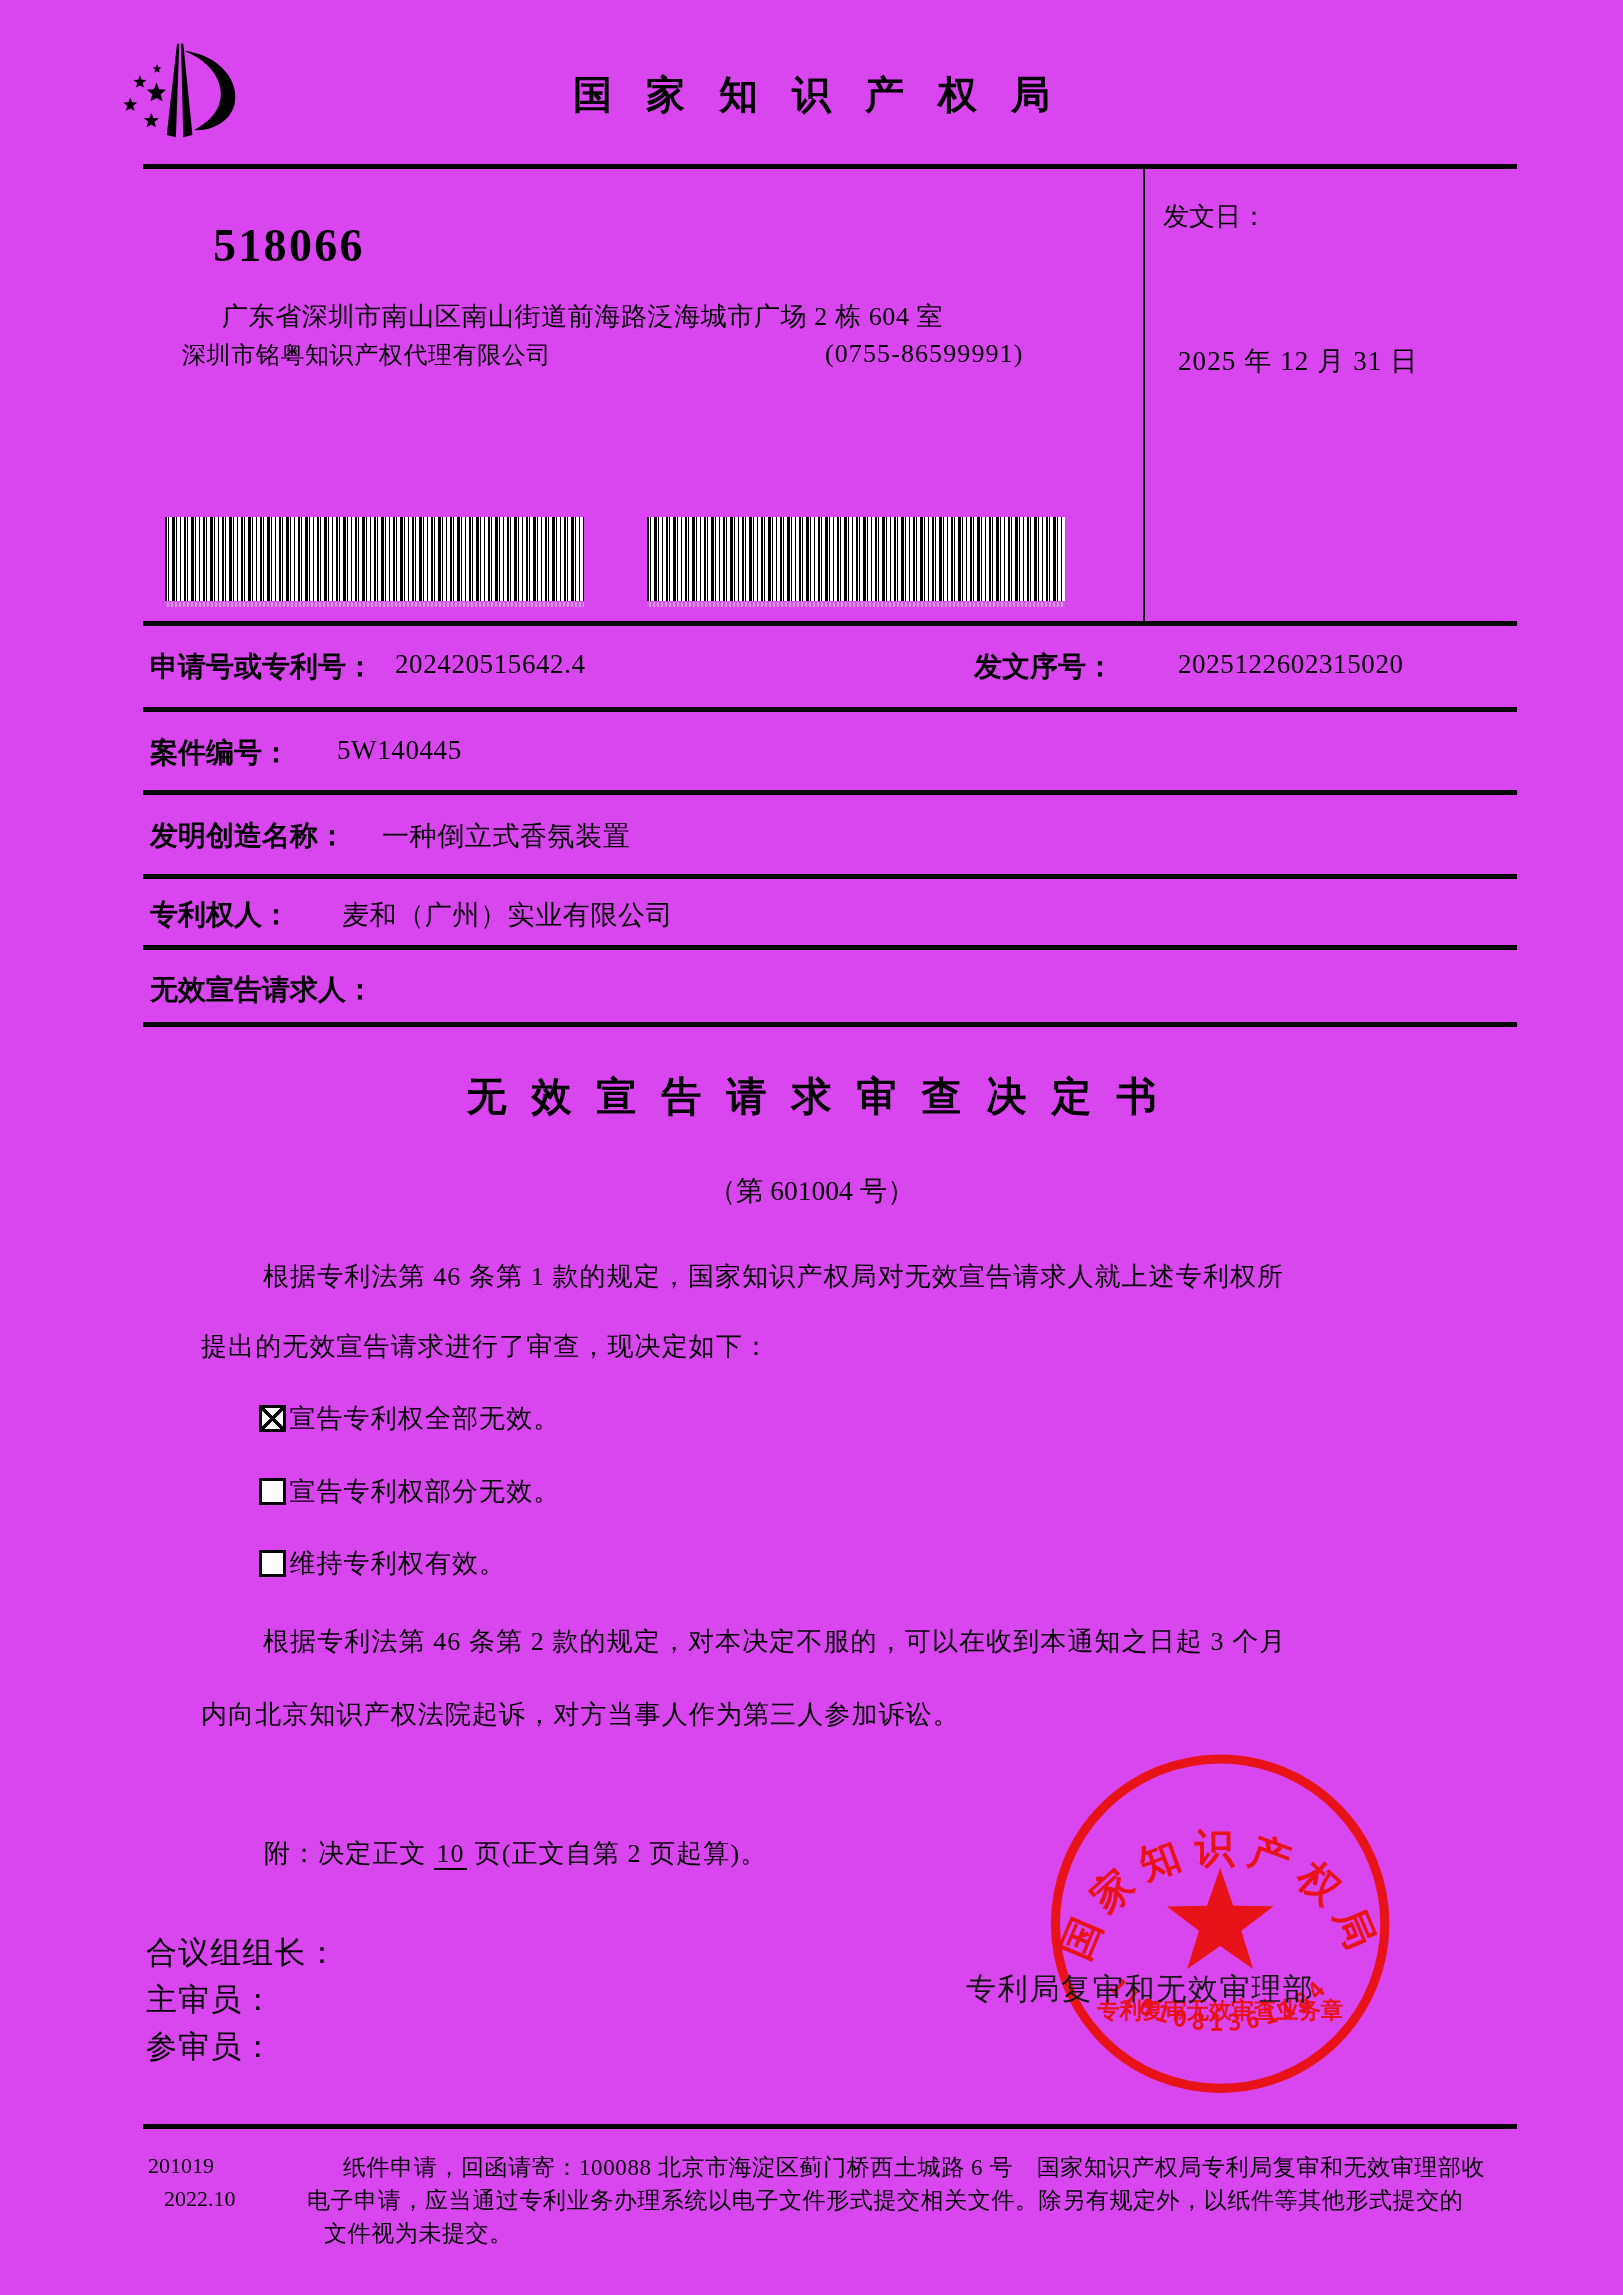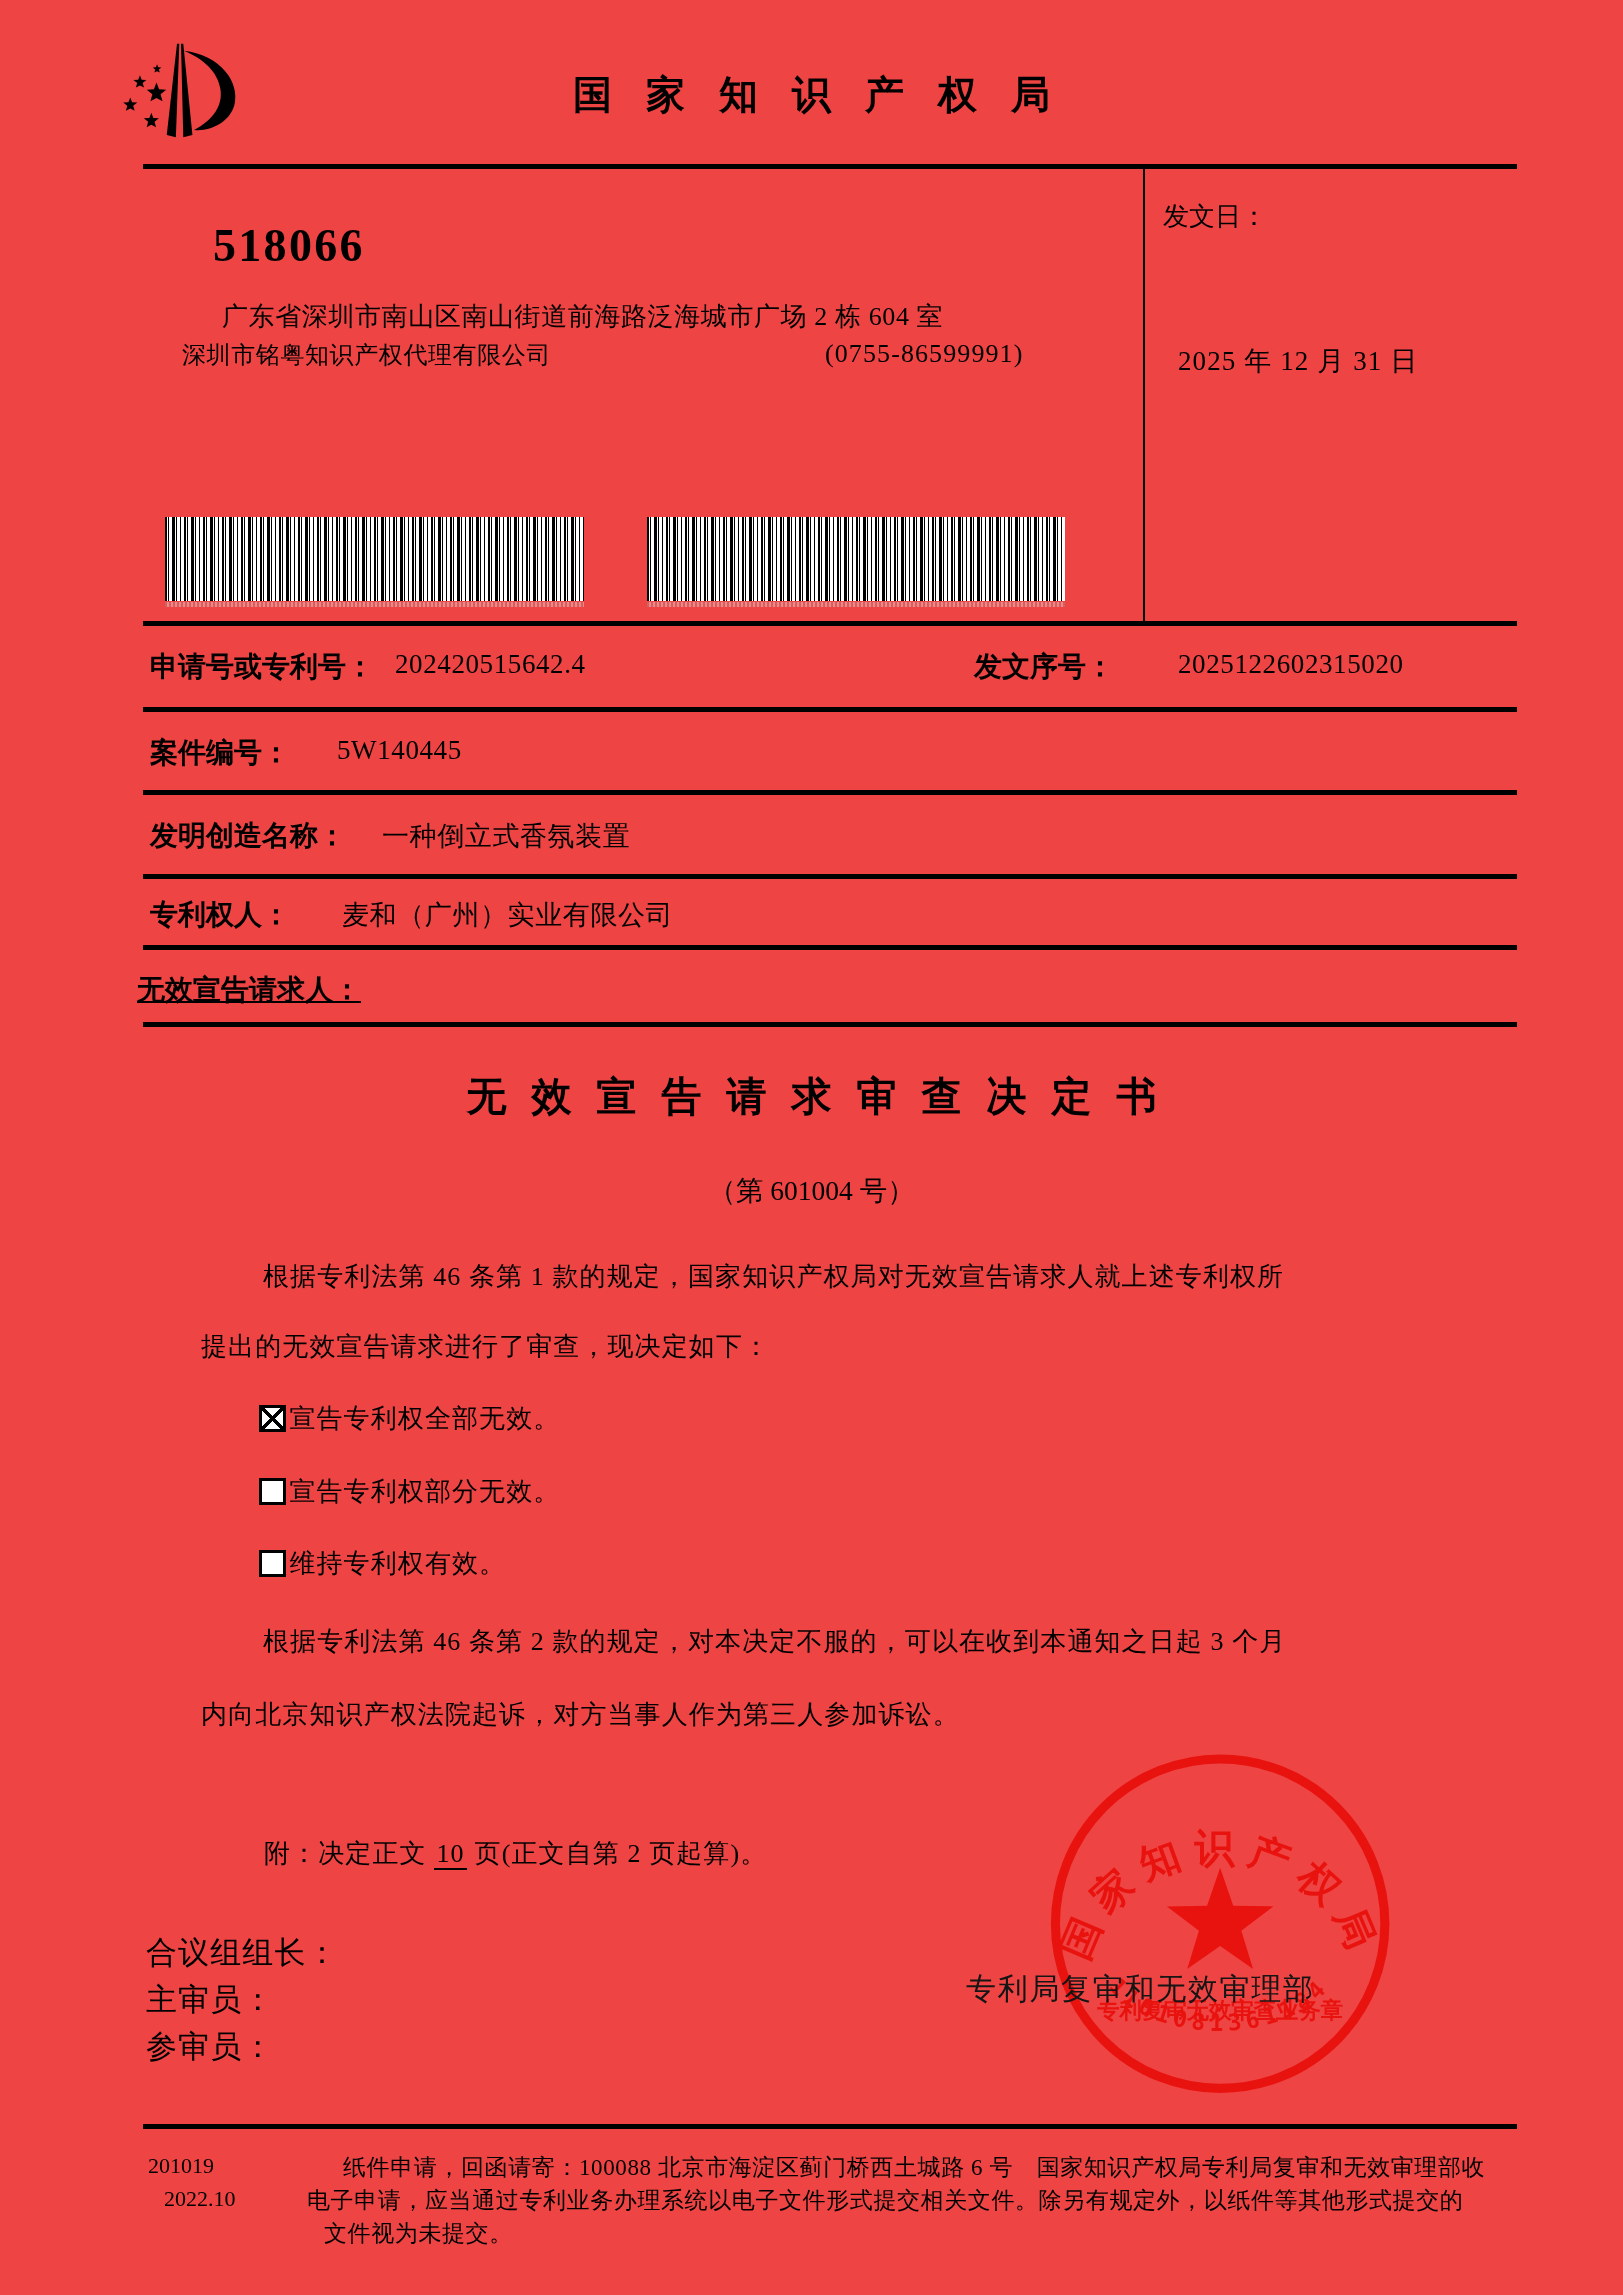--- a/index.html
+++ b/index.html
@@ -1,16 +1,16 @@
 <!DOCTYPE html>
 <html style="font-size:9.2px"><head>
 <meta charset="utf-8">
 <style>
   html,body{margin:0;padding:0;background:#888;}
-  #page{position:relative;width:1623px;height:2295px;background:#ef4444;overflow:hidden;
+  #page{position:relative;width:1623px;height:2295px;background:#d946ef;overflow:hidden;
         font-family:"Liberation Serif","DejaVu Serif",serif;color:#000;}
   .abs{position:absolute;}
   .label-b{font-family:"Liberation Sans","DejaVu Sans",sans-serif;font-weight:700;}
   .rule{position:absolute;background:#000;height:5.2px;}
   .vrule{position:absolute;background:#000;width:2.3px;}
   #agency-title{position:absolute;top:68px;left:0;width:1623px;text-align:center;
     font-size:39px;font-weight:700;letter-spacing:34px;text-indent:34px;}
   #doc-title{position:absolute;top:1069px;left:0;width:1623px;text-align:center;
     font-size:40px;font-weight:700;letter-spacing:25px;text-indent:25px;}
   #doc-no{position:absolute;top:1173px;left:0;width:1623px;text-align:center;font-size:27.5px;}
@@ -90,21 +90,21 @@
   <div class="field-label label-b" style="left:150px;top:817px;">发明创造名称：</div>
   <div class="field-value" style="left:382px;top:818px;">一种倒立式香氛装置</div>
 
   <div class="rule" style="left:143px;top:874px;width:1374px;"></div>
 
   <div class="field-label label-b" style="left:150px;top:896px;">专利权人：</div>
   <div class="field-value" style="left:342px;top:897px;">麦和（广州）实业有限公司</div>
 
   <div class="rule" style="left:143px;top:945px;width:1374px;"></div>
 
-  <div class="field-label label-b" style="left:137px;top:971px;text-decoration:underline;">无效宣告请求人：</div>
+  <div class="field-label label-b" style="left:150px;top:971px;">无效宣告请求人：</div>
   <div class="field-value" style="left:401px;top:972px;"></div>
 
   <div class="rule" style="left:143px;top:1022px;width:1374px;"></div>
 
   <div id="doc-title">无效宣告请求审查决定书</div>
   <div id="doc-no">（第 601004 号）</div>
 
   <div class="body-line" style="left:263px;top:1259px;">根据专利法第 46 条第 1 款的规定，国家知识产权局对无效宣告请求人就上述专利权所</div>
   <div class="body-line" style="left:201px;top:1329px;">提出的无效宣告请求进行了审查，现决定如下：</div>
 

